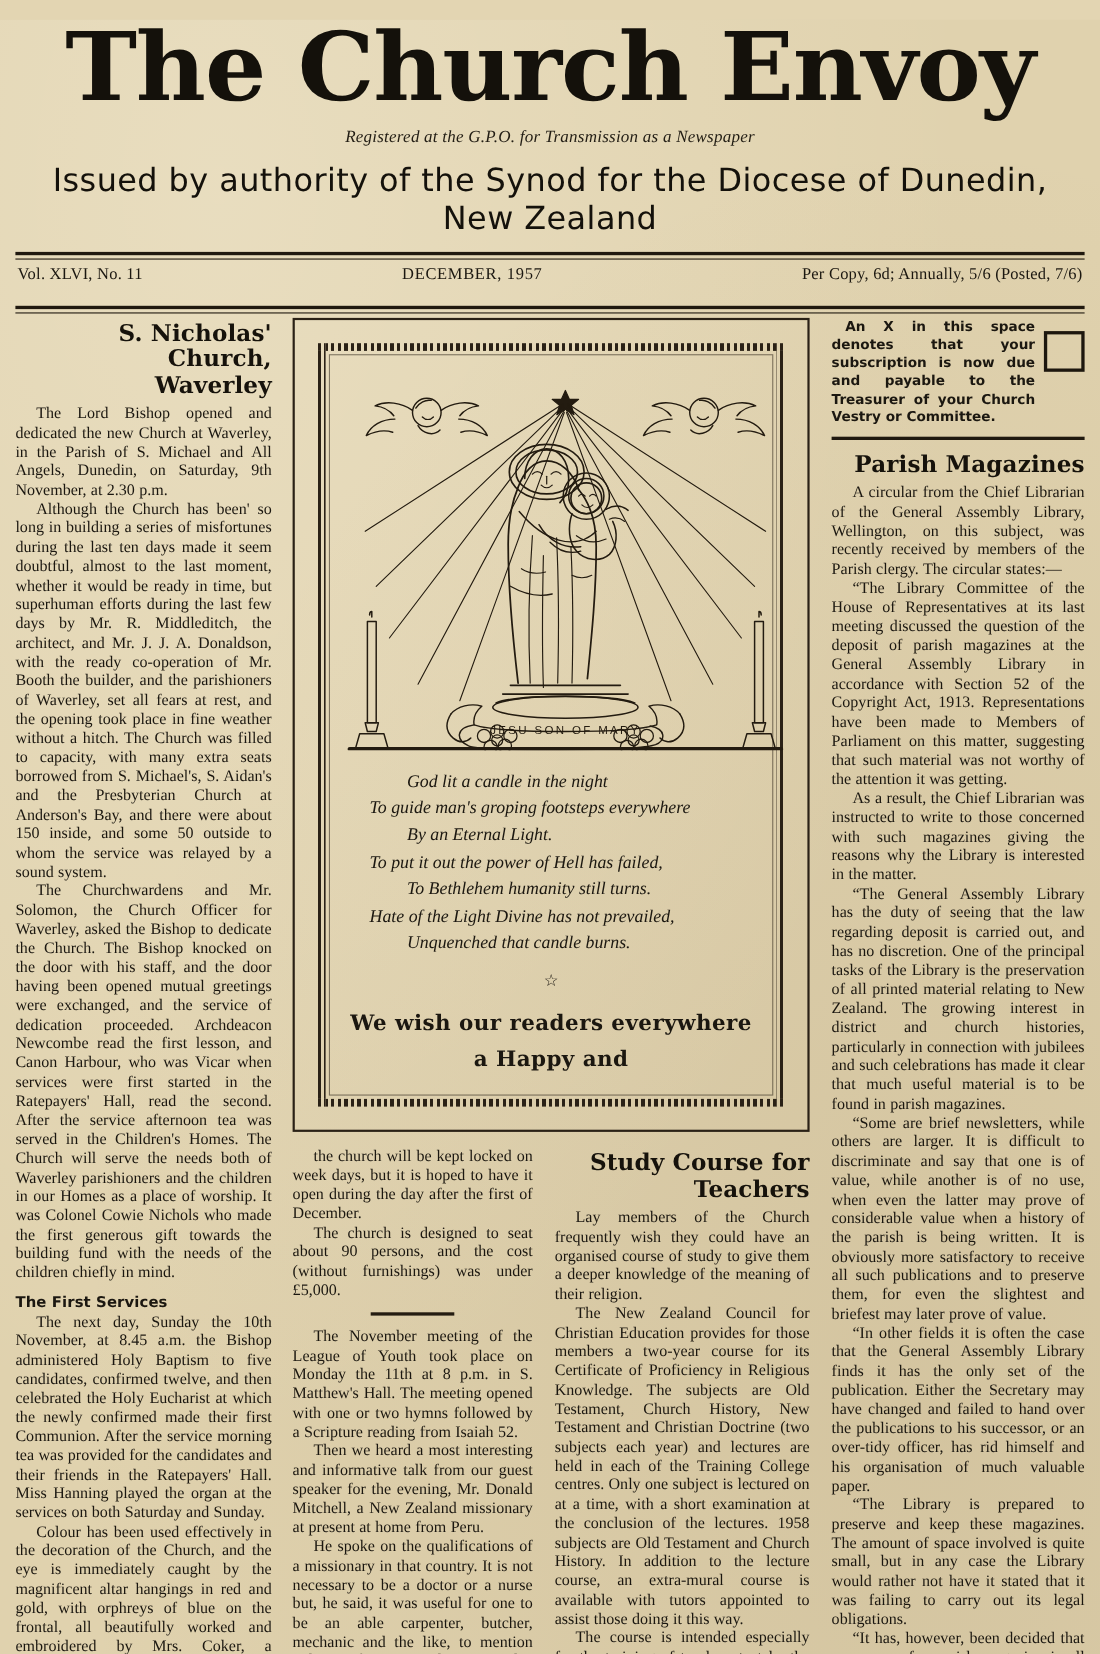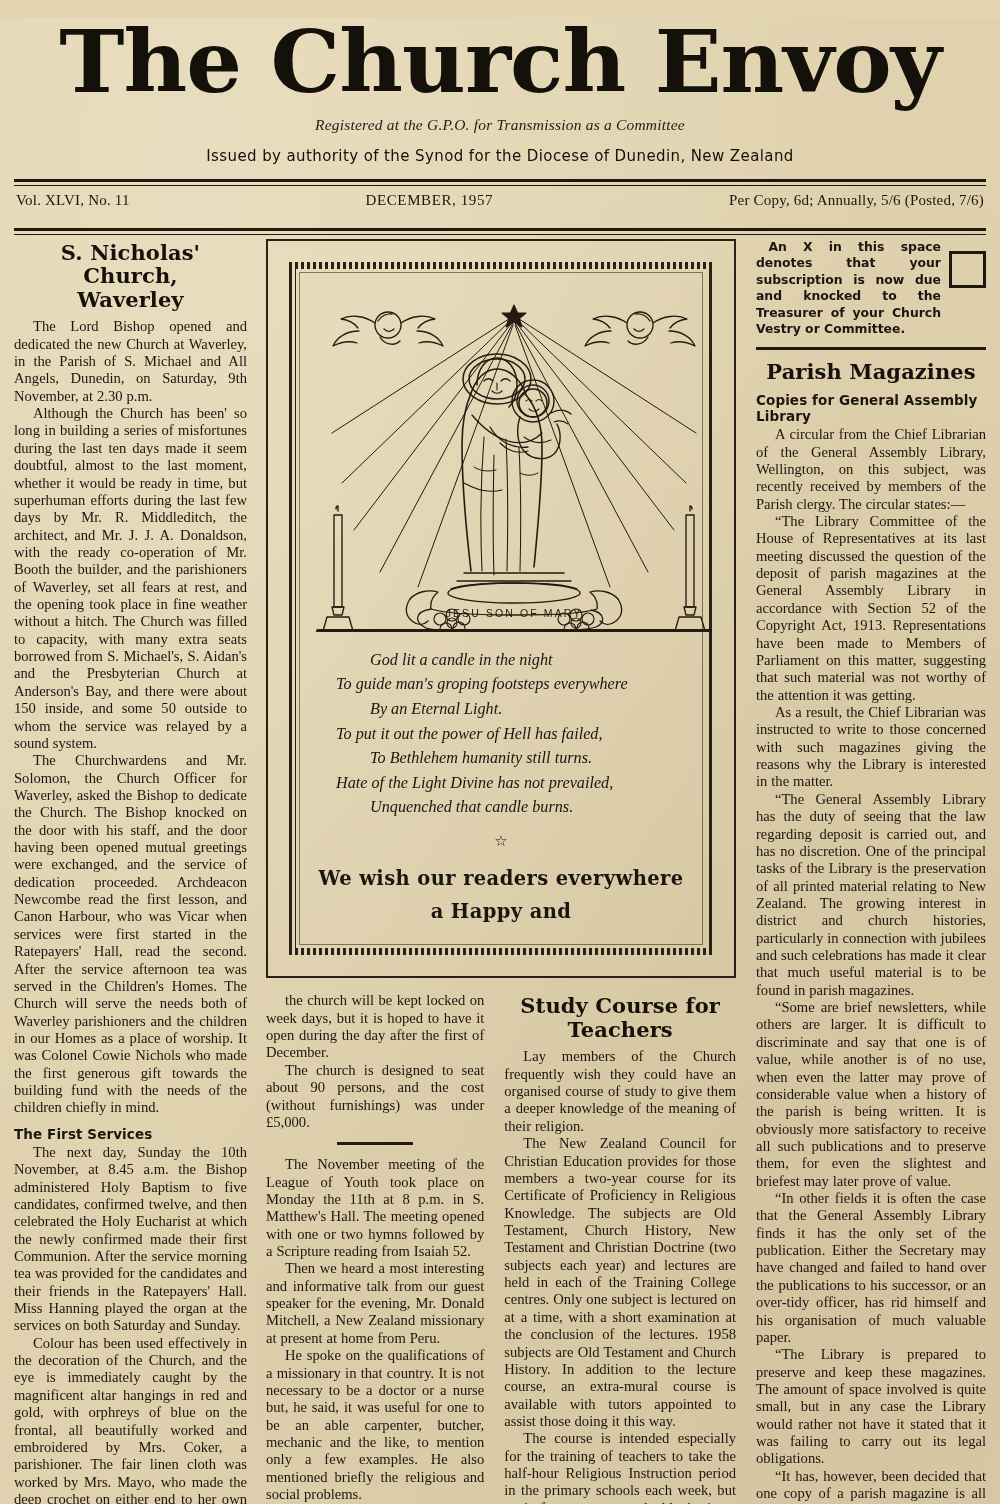--- a/index.html
+++ b/index.html
@@ -39,21 +39,21 @@
     text-align:center;
     font-style:italic;
     font-size:15.5px;
     margin-top:10px;
     letter-spacing:.2px;
     color:#221d14;
   }
   .masthead-sub{
     text-align:center;
     font-family:"DejaVu Sans","Liberation Sans",sans-serif;
-    font-size:15px;
+    font-size:29px;
     letter-spacing:.4px;
     margin-top:13px;
     color:#14110b;
   }
   .rule-double{
     margin-top:14px;
     border-top:3px solid #20190f;
     border-bottom:1.5px solid #20190f;
     height:3px;
   }
@@ -75,21 +75,21 @@
   .col-left{width:243px;padding-right:10px;}
   .col-mid{width:488px;padding:0 9px;}
   .col-right{width:241px;padding-left:10px;border-left:1px solid rgba(40,32,18,.0);}
 
   
   .head-big{
     font-family:"DejaVu Serif","Liberation Serif",serif;
     font-weight:bold;
     font-size:21px;
     line-height:1.12;
-    text-align:center;
+    text-align:right;
     letter-spacing:.1px;
     margin:2px 0 7px 0;
     color:#16120b;
   }
   .head-sub{
     font-family:"DejaVu Sans","Liberation Sans",sans-serif;
     font-weight:bold;
     font-size:13.5px;
     margin:9px 0 2px 0;
     letter-spacing:.1px;
@@ -183,21 +183,21 @@
   .lower .rc{width:252px;padding-left:11px;box-sizing:border-box;}
 </style>
 </head>
 <body>
 
 <div class="page">
 <div class="inner">
 
   <div>
     <div class="masthead-title">The Church Envoy</div>
-    <div class="masthead-reg">Registered at the G.P.O. for Transmission as a Committee</div>
+    <div class="masthead-reg">Registered at the G.P.O. for Transmission as a Newspaper</div>
     <div class="masthead-sub">Issued by authority of the Synod for the Diocese of Dunedin, New Zealand</div>
     <div class="rule-double"></div>
     <div class="volline">
       <span>Vol. XLVI, No. 11</span>
       <span class="mid">DECEMBER, 1957</span>
       <span>Per Copy, 6d; Annually, 5/6 (Posted, 7/6)</span>
     </div>
     <div class="rule-double"></div>
   </div>
 
@@ -392,27 +392,26 @@
           <p class="body">Lay members of the Church frequently wish they could have an organised course of study to give them a deeper knowledge of the meaning of their religion.</p>
           <p class="body">The New Zealand Council for Christian Education provides for those members a two-year course for its Certificate of Proficiency in Religious Knowledge. The subjects are Old Testament, Church History, New Testament and Christian Doctrine (two subjects each year) and lectures are held in each of the Training College centres. Only one subject is lectured on at a time, with a short examination at the conclusion of the lectures. 1958 subjects are Old Testament and Church History. In addition to the lecture course, an extra-mural course is available with tutors appointed to assist those doing it this way.</p>
           <p class="body">The course is intended especially for the training of teachers to take the half-hour Religious Instruction period in the primary schools each week, but as it forms a very valuable basis to Christian knowledge, it is available to all.</p>
 
         </div>
       </div>
     </div>
 
     <div class="col col-right">
       <div class="subs">
-        <div class="subs-text">An X in this space denotes that your subscription is now due and knocked to the Treasurer of your Church Vestry or Committee.</div>
+        <div class="subs-text">An X in this space denotes that your subscription is now due and payable to the Treasurer of your Church Vestry or Committee.</div>
         <div class="subs-box"></div>
       </div>
       <div class="hr-thick"></div>
 
       <div class="head-big">Parish Magazines</div>
-      <div class="head-sub">Copies for General Assembly Library</div>
       <p class="body">A circular from the Chief Librarian of the General Assembly Library, Wellington, on this subject, was recently received by members of the Parish clergy. The circular states:—</p>
       <p class="body">“The Library Committee of the House of Representatives at its last meeting discussed the question of the deposit of parish magazines at the General Assembly Library in accordance with Section 52 of the Copyright Act, 1913. Representations have been made to Members of Parliament on this matter, suggesting that such material was not worthy of the attention it was getting.</p>
       <p class="body">As a result, the Chief Librarian was instructed to write to those concerned with such magazines giving the reasons why the Library is interested in the matter.</p>
       <p class="body">“The General Assembly Library has the duty of seeing that the law regarding deposit is carried out, and has no discretion. One of the principal tasks of the Library is the preservation of all printed material relating to New Zealand. The growing interest in district and church histories, particularly in connection with jubilees and such celebrations has made it clear that much useful material is to be found in parish magazines.</p>
       <p class="body">“Some are brief newsletters, while others are larger. It is difficult to discriminate and say that one is of value, while another is of no use, when even the latter may prove of considerable value when a history of the parish is being written. It is obviously more satisfactory to receive all such publications and to preserve them, for even the slightest and briefest may later prove of value.</p>
       <p class="body">“In other fields it is often the case that the General Assembly Library finds it has the only set of the publication. Either the Secretary may have changed and failed to hand over the publications to his successor, or an over-tidy officer, has rid himself and his organisation of much valuable paper.</p>
       <p class="body">“The Library is prepared to preserve and keep these magazines. The amount of space involved is quite small, but in any case the Library would rather not have it stated that it was failing to carry out its legal obligations.</p>
       <p class="body">“It has, however, been decided that one copy of a parish magazine is all that is necessary, and only one copy need therefore be sent in future. Two copies of other material such as parish histories, etc. are still required.</p>
 
     </div>

